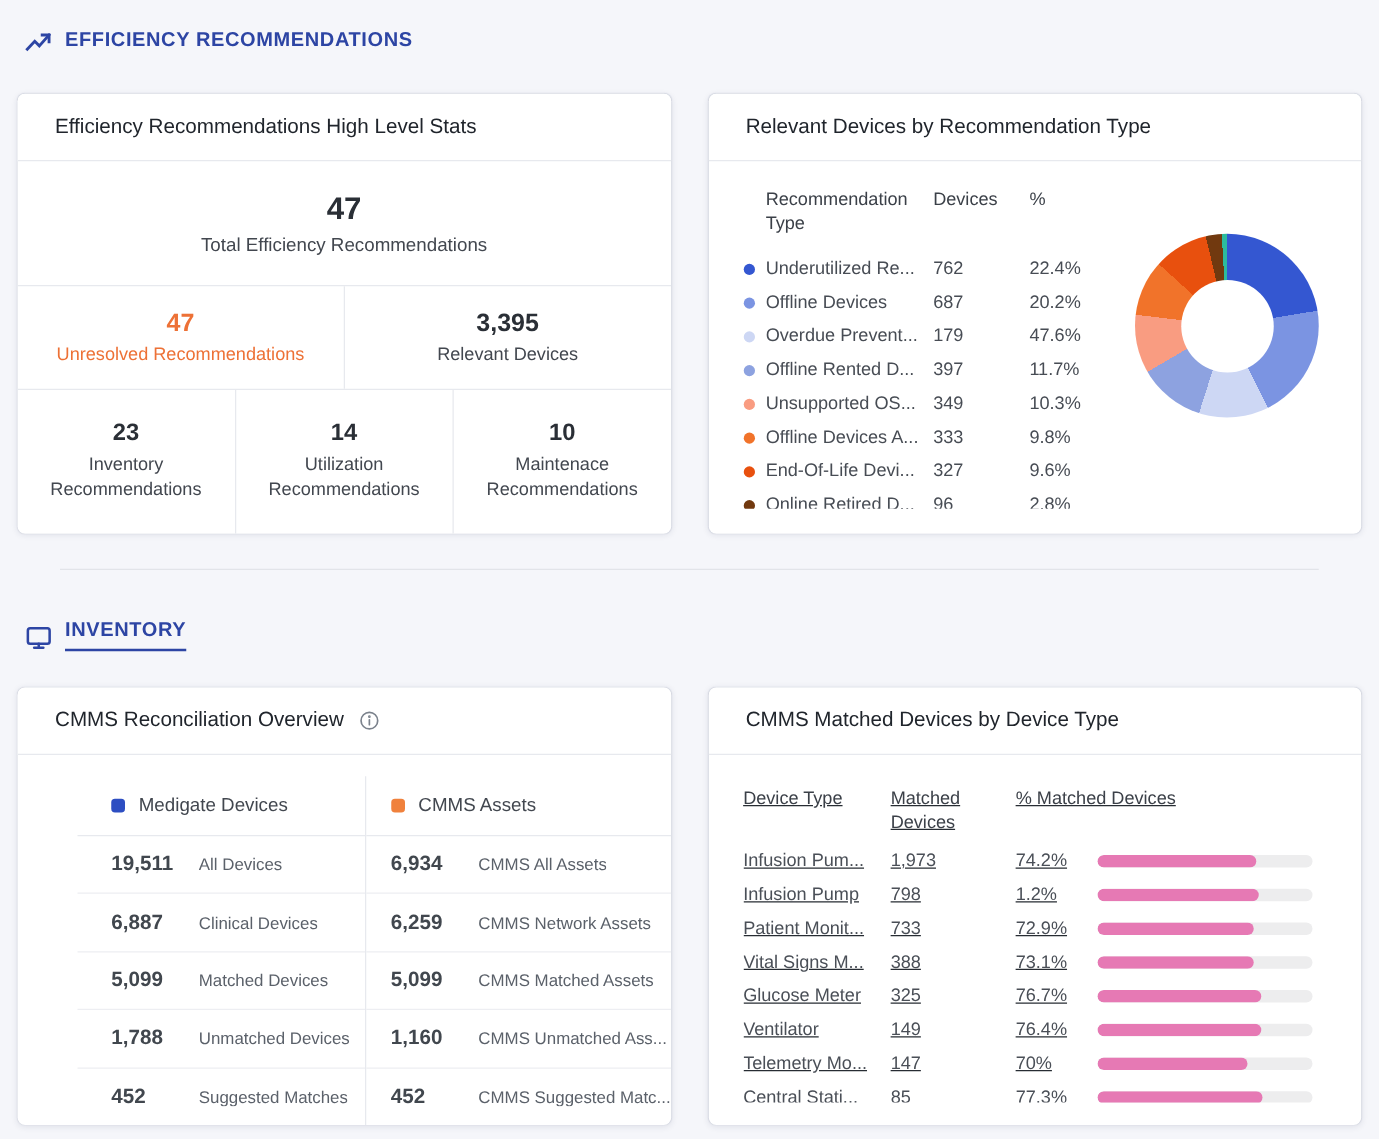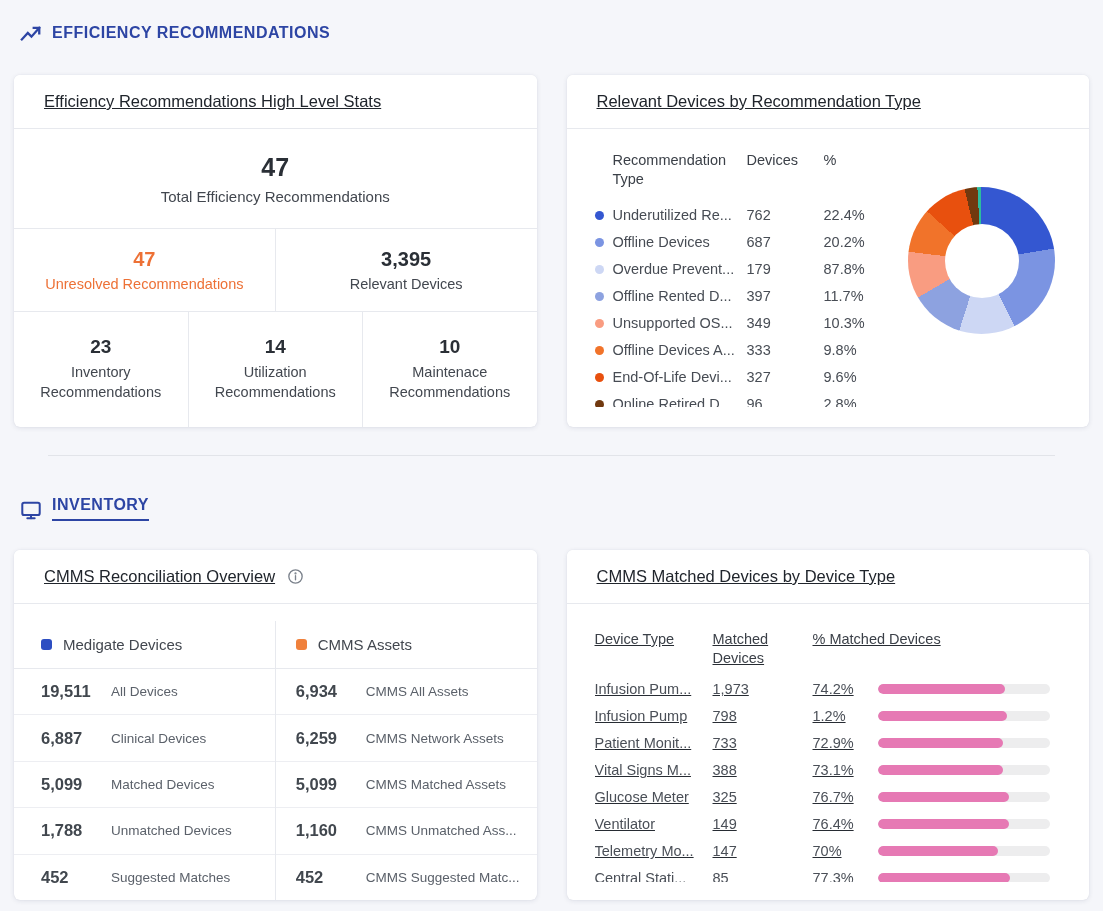--- a/index.html
+++ b/index.html
@@ -19,21 +19,21 @@
   .sec-icon { width:22px; height:22px; flex:none; }
 
   .cards-row { display:flex; gap:30px; margin-top:29px; }
   .card {
     flex:1; background:#fff; border-radius:6px; overflow:hidden;
     box-shadow:0 1px 5px rgba(25,39,80,.10), 0 0 1px rgba(25,39,80,.12);
   }
   .card-header {
     height:54px; display:flex; align-items:center; gap:8px;
     padding:0 30px; font-size:16.5px; color:#20252c;
-    border-bottom:1px solid #e7e9ee; background:#fff;text-decoration:underline;
+    border-bottom:1px solid #e7e9ee; background:#fff;
   }
 
   
   .stats-card { height:352px; display:flex; flex-direction:column; }
   .hero { height:100px; display:flex; flex-direction:column; justify-content:center; align-items:center; border-bottom:1px solid #e7e9ee; }
   .hero-num { font-size:25px; font-weight:bold; color:#2a2f36; }
   .hero-lbl { font-size:15px; color:#42474f; margin-top:6px; }
   .mid-row { height:83px; display:flex; border-bottom:1px solid #e7e9ee; }
   .mid-cell { flex:1; display:flex; flex-direction:column; justify-content:center; align-items:center; }
   .mid-cell + .mid-cell { border-left:1px solid #e7e9ee; }
@@ -65,21 +65,21 @@
   .donut::after {
     content:""; position:absolute; left:50%; top:50%; width:74px; height:74px;
     margin:-37px 0 0 -37px; border-radius:50%; background:#fff;
   }
 
   .section-divider { border:none; height:1px; background:#e2e4e9; margin:28px 34px 0 34px; }
   .inventory-header { margin-top:33px; height:32px;align-items:flex-end; }
 
   
   .recon-card { height:350px; display:flex; flex-direction:column;gap:17px; }
-  .recon-body { flex:1; display:flex; }
+  .recon-body { flex:1; display:flex;padding-left:48px; }
   .recon-col { flex:1; display:flex; flex-direction:column; }
   .recon-col + .recon-col { border-left:1px solid #e7e9ee; }
   .rc-legend { height:48px; display:flex; align-items:center; gap:11px; padding-left:27px; border-bottom:1px solid #e7e9ee; font-size:15px; color:#42474f; }
   .recon-col + .recon-col .rc-legend, .recon-col + .recon-col .rc-row { padding-left:20px; }
   .sq { width:11px; height:11px; border-radius:3px; flex:none; }
   .rc-row { flex:1; display:flex; align-items:center; padding-left:27px; }
   .rc-row + .rc-row { border-top:1px solid #edeef2; }
   .rc-val { min-width:64px; font-size:16.5px; font-weight:bold; color:#41474e; }
   .rc-lbl { font-size:13.5px; color:#5b616a; margin-left:6px; white-space:nowrap; overflow:hidden; }
 
@@ -167,21 +167,21 @@
           <div class="rt-row">
             <span class="dot" style="background-color: rgb(123, 148, 226);"></span>
             <span class="rt-label">Offline Devices</span>
             <span class="rt-dev">687</span>
             <span class="rt-pct">20.2%</span>
           </div>
           <div class="rt-row">
             <span class="dot" style="background-color: rgb(205, 215, 244);"></span>
             <span class="rt-label">Overdue Prevent...</span>
             <span class="rt-dev">179</span>
-            <span class="rt-pct">87.8%</span>
+            <span class="rt-pct">47.6%</span>
           </div>
           <div class="rt-row">
             <span class="dot" style="background-color: rgb(141, 162, 224);"></span>
             <span class="rt-label">Offline Rented D...</span>
             <span class="rt-dev">397</span>
             <span class="rt-pct">11.7%</span>
           </div>
           <div class="rt-row">
             <span class="dot" style="background-color: rgb(249, 156, 129);"></span>
             <span class="rt-label">Unsupported OS...</span>

